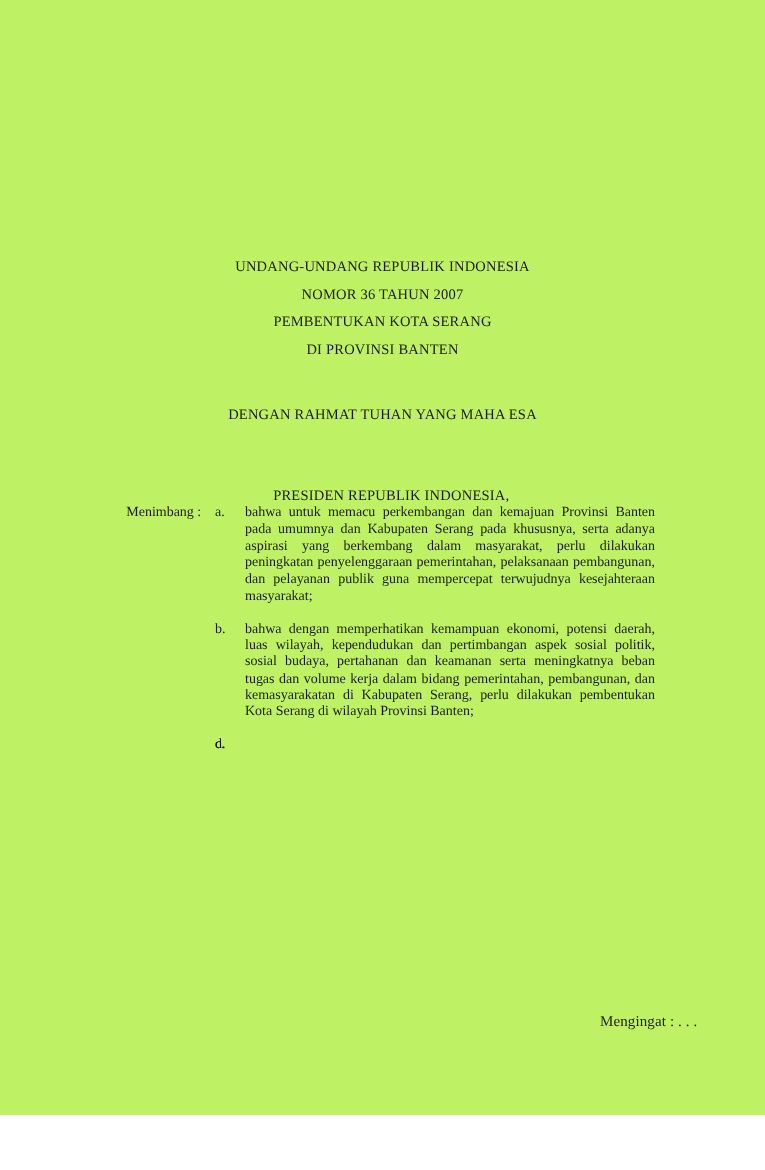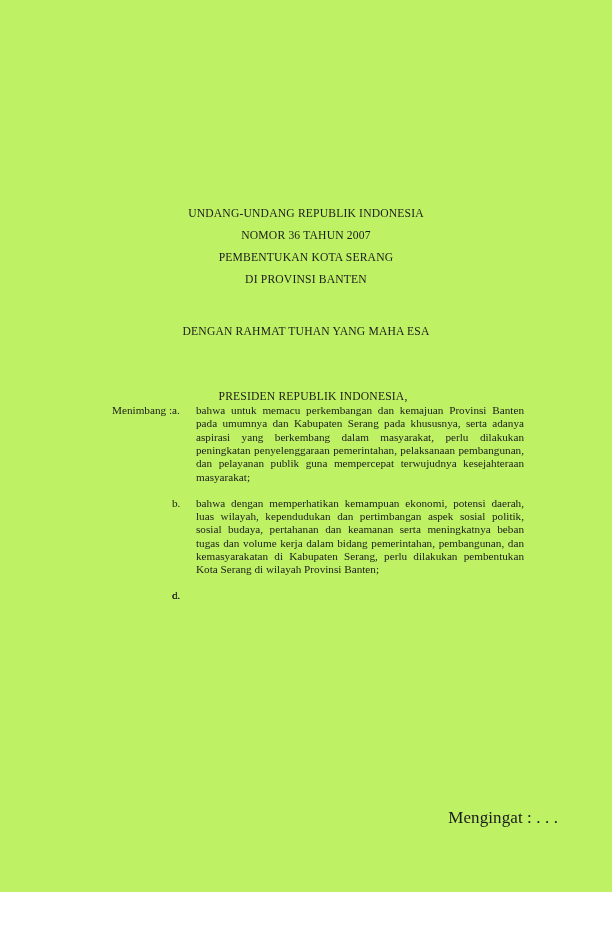--- a/index.html
+++ b/index.html
@@ -68,27 +68,26 @@
     left: 90px;
     top: 404px;
     width: 434px;
   }
   .considering-row {
     position: relative;
     display: block;
   }
   .considering-label {
     position: absolute;
-    left: 0;
+    left: 11px;
     top: 0;
     width: 82px;
     font-size: 11.2px;
     line-height: 13.35px;
     white-space: nowrap;
-    text-align: right;
   }
   .clause {
     position: relative;
     padding-left: 106px;
     margin-bottom: 12.6px;
   }
   .clause:last-child {
     margin-bottom: 0;
   }
   .clause-marker {
@@ -107,21 +106,21 @@
     text-justify: inter-word;
     hyphens: none;
     margin: 0;
   }
 
   
   .footer-note {
     position: absolute;
     right: 54px;
     top: 811px;
-    font-size: 17px;
+    font-size: 12px;
     line-height: 13.35px;
     letter-spacing: 0.1px;
     white-space: nowrap;
   }
 </style>
 </head>
 <body>
 
 <div class="page">
 

